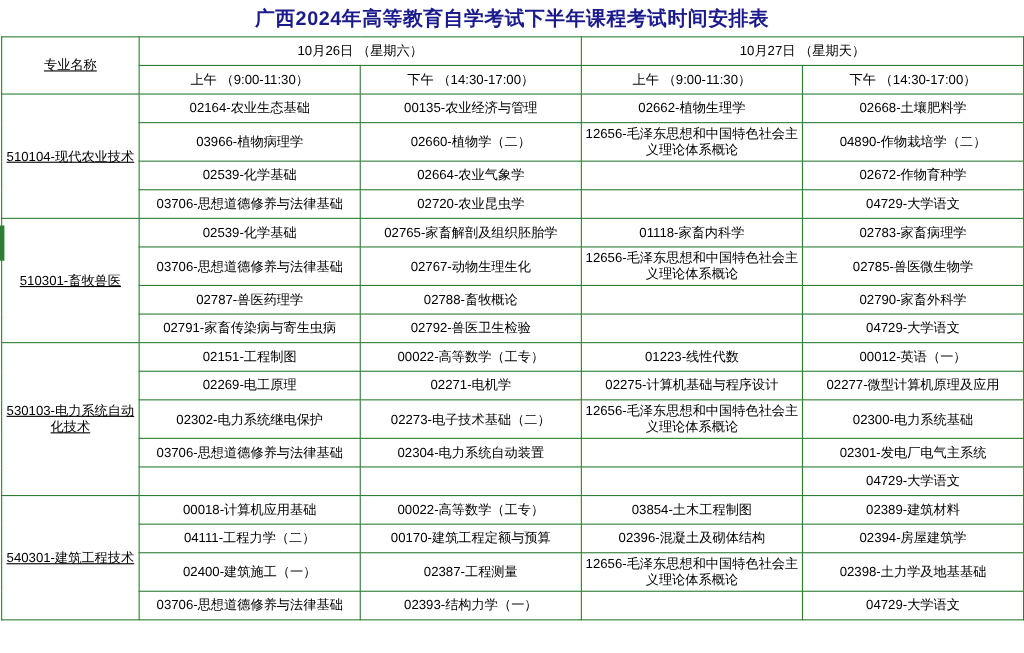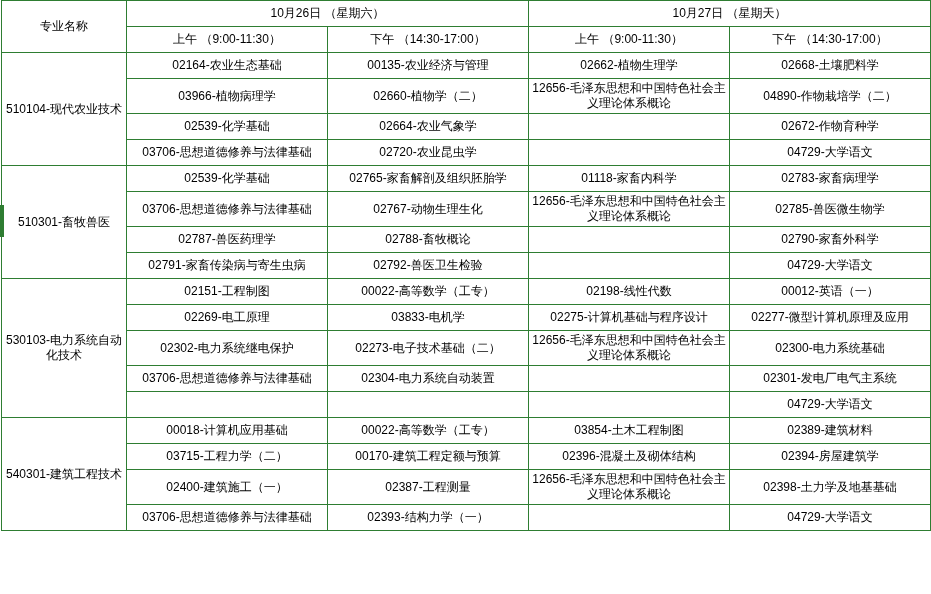--- a/index.html
+++ b/index.html
@@ -44,20 +44,21 @@
     padding: 2px 3px;
     line-height: 15px;
     color: #000;
     height: 26px;
     box-sizing: border-box;
   }
   td.major {
     font-size: 12.5px;
     line-height: 17px;
     padding: 2px 4px;
+    text-decoration: underline;
   }
   td.hdr {
     font-size: 12.5px;
     height: 24px;
   }
   td.two-line {
     line-height: 14px;
     font-size: 11.5px;
     margin-top: 16px;
   }
@@ -67,20 +68,21 @@
     position: absolute;
     left: 0px;
     width: 4px;
     background: #2e7d32;
   }
 </style>
 </head>
 <body>
 
 <div id="page">
+  <div class="title">广西2024年高等教育自学考试下半年课程考试时间安排表</div>
   <div class="green-bar" style="top:205px;height:32px;"></div>
   <table class="sched">
     <colgroup>
       <col class="col-major">
         <col class="col-slot">
         <col class="col-slot">
         <col class="col-slot">
         <col class="col-slot">
     </colgroup>
     <tbody id="table-body">
@@ -142,26 +144,26 @@
         <tr>
           <td>02791-家畜传染病与寄生虫病</td>
           <td>02792-兽医卫生检验</td>
           <td></td>
           <td>04729-大学语文</td>
         </tr>
         <tr>
           <td class="major" rowspan="5">530103-电力系统自动化技术</td>
           <td>02151-工程制图</td>
           <td>00022-高等数学（工专）</td>
-          <td>02198-线性代数</td>
+          <td>01223-线性代数</td>
           <td>00012-英语（一）</td>
         </tr>
         <tr>
           <td>02269-电工原理</td>
-          <td>03833-电机学</td>
+          <td>02271-电机学</td>
           <td>02275-计算机基础与程序设计</td>
           <td>02277-微型计算机原理及应用</td>
         </tr>
         <tr>
           <td>02302-电力系统继电保护</td>
           <td>02273-电子技术基础（二）</td>
           <td class="two-line">12656-毛泽东思想和中国特色社会主义理论体系概论</td>
           <td>02300-电力系统基础</td>
         </tr>
         <tr>
@@ -177,21 +179,21 @@
           <td>04729-大学语文</td>
         </tr>
         <tr>
           <td class="major" rowspan="4">540301-建筑工程技术</td>
           <td>00018-计算机应用基础</td>
           <td>00022-高等数学（工专）</td>
           <td>03854-土木工程制图</td>
           <td>02389-建筑材料</td>
         </tr>
         <tr>
-          <td>03715-工程力学（二）</td>
+          <td>04111-工程力学（二）</td>
           <td>00170-建筑工程定额与预算</td>
           <td>02396-混凝土及砌体结构</td>
           <td>02394-房屋建筑学</td>
         </tr>
         <tr>
           <td>02400-建筑施工（一）</td>
           <td>02387-工程测量</td>
           <td class="two-line">12656-毛泽东思想和中国特色社会主义理论体系概论</td>
           <td>02398-土力学及地基基础</td>
         </tr>

